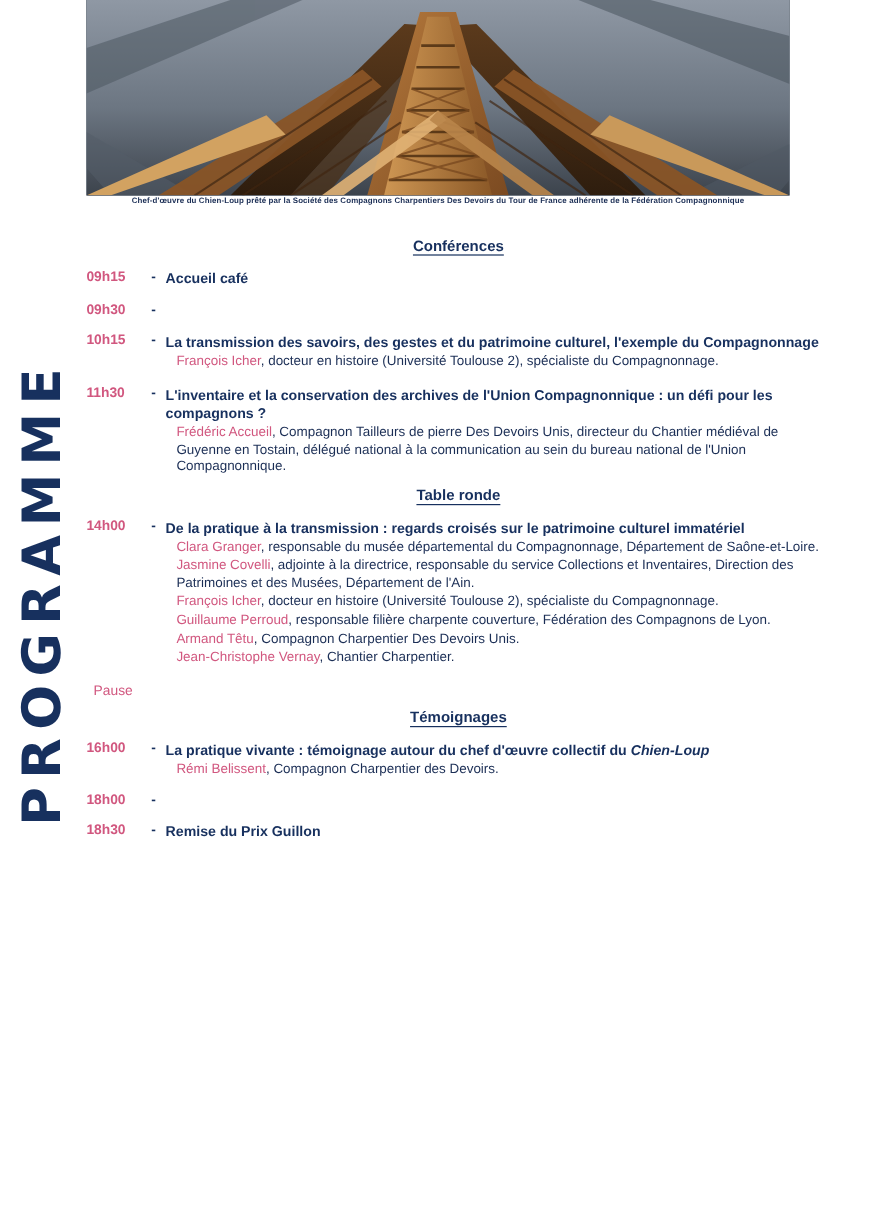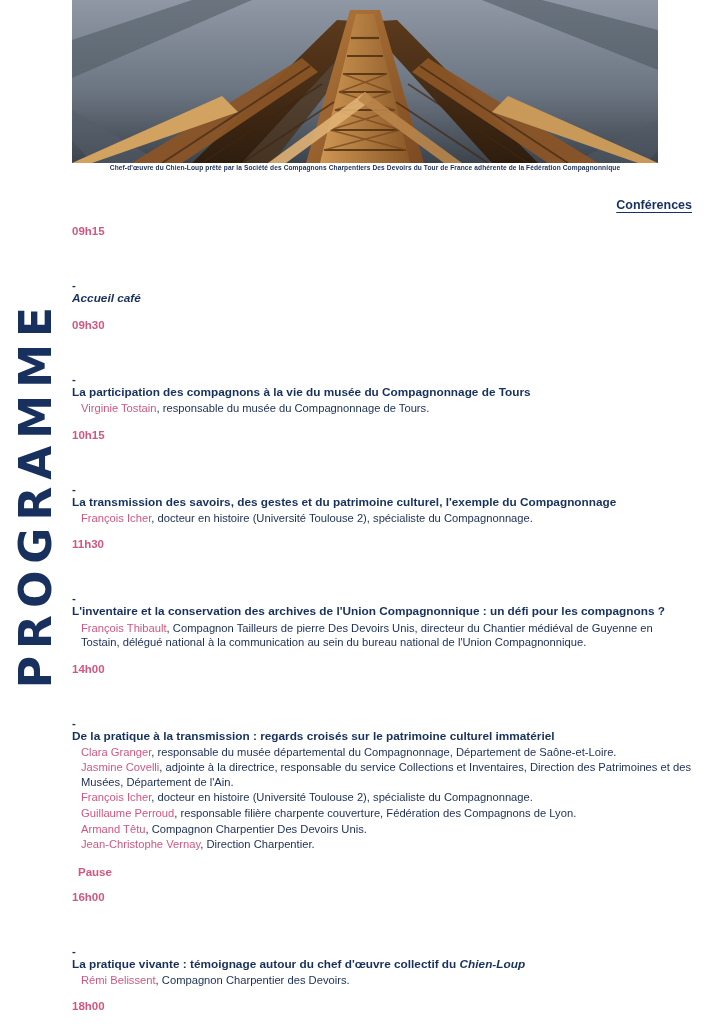--- a/index.html
+++ b/index.html
@@ -61,35 +61,34 @@
 
   
   .content {
     position: absolute;
     left: 72px;
     top: 190px;
     width: 620px;
   }
 
   .section-title {
-    text-align: right;
+    text-align: center;
     font-weight: 700;
     font-size: 12.5px;
     color: #17305e;
     text-decoration: underline;
     text-underline-offset: 3px;
     margin: 9px 0 6px 0;
   }
   .section-title.first { margin-top: 8px; }
 
   .entry {
     display: flex;
     align-items: flex-start;
     margin-top: 13px;
-    flex-direction: column;
   }
   .entry .time {
     width: 54px;
     flex: 0 0 54px;
     font-weight: 700;
     font-size: 11.5px;
     color: #d1577f;
     padding-top: 0px;
   }
   .entry .dash {
@@ -120,25 +119,25 @@
     line-height: 1.3;
     color: #1b2e55;
     margin-top: 1px;
   }
   .person .name {
     color: #d1577f;
   }
   .pause {
     margin-top: 14px;
     padding-left: 6px;
-    font-weight: 700;
+    font-weight: 400;
     font-size: 11.5px;
     color: #d1577f;
   }
-  .entry.simple .headline { font-size: 11.8px; font-style: italic; }
+  .entry.simple .headline { font-size: 11.8px; }
 </style>
 </head>
 <body>
 
 <div class="vertical-title">PROGRAMME</div>
 
 <div class="hero">
   <svg viewBox="0 0 586 163" preserveAspectRatio="xMidYMid slice">
     <defs>
       <linearGradient id="skyg" x1="0" y1="0" x2="0" y2="1">
@@ -231,69 +230,65 @@
     <div class="time">09h15</div>
     <div class="dash">-</div>
     <div class="body">
       <div class="headline">Accueil café</div>
     </div>
   </div>
 
   <div class="entry">
     <div class="time">09h30</div>
     <div class="dash">-</div>
-    <div class="body">
-      <div class="headline">La participation des compagnons à la vie du musée du Compagnonnage de Tours</div>
-      <div class="people">
-        <div class="person"><span class="name">Virginie Tostain</span><span>, responsable du musée du Compagnonnage de Tours.</span></div>
-      </div>
-    </div>
   </div>
 
   <div class="entry">
     <div class="time">10h15</div>
     <div class="dash">-</div>
     <div class="body">
       <div class="headline">La transmission des savoirs, des gestes et du patrimoine culturel, l'exemple du Compagnonnage</div>
       <div class="people">
         <div class="person"><span class="name">François Icher</span><span>, docteur en histoire (Université Toulouse 2), spécialiste du Compagnonnage.</span></div>
       </div>
     </div>
   </div>
 
   <div class="entry">
     <div class="time">11h30</div>
     <div class="dash">-</div>
     <div class="body">
       <div class="headline">L'inventaire et la conservation des archives de l'Union Compagnonnique : un défi pour les compagnons ?</div>
       <div class="people">
-        <div class="person"><span class="name">François Thibault</span><span>, Compagnon Tailleurs de pierre Des Devoirs Unis, directeur du Chantier médiéval de Guyenne en Tostain, délégué national à la communication au sein du bureau national de l'Union Compagnonnique.</span></div>
+        <div class="person"><span class="name">Frédéric Accueil</span><span>, Compagnon Tailleurs de pierre Des Devoirs Unis, directeur du Chantier médiéval de Guyenne en Tostain, délégué national à la communication au sein du bureau national de l'Union Compagnonnique.</span></div>
       </div>
     </div>
   </div>
 
+  <div class="section-title">Table ronde</div>
 
   <div class="entry">
     <div class="time">14h00</div>
     <div class="dash">-</div>
     <div class="body">
       <div class="headline">De la pratique à la transmission : regards croisés sur le patrimoine culturel immatériel</div>
       <div class="people">
         <div class="person"><span class="name">Clara Granger</span><span>, responsable du musée départemental du Compagnonnage, Département de Saône-et-Loire.</span></div>
         <div class="person"><span class="name">Jasmine Covelli</span><span>, adjointe à la directrice, responsable du service Collections et Inventaires, Direction des Patrimoines et des Musées, Département de l'Ain.</span></div>
         <div class="person"><span class="name">François Icher</span><span>, docteur en histoire (Université Toulouse 2), spécialiste du Compagnonnage.</span></div>
         <div class="person"><span class="name">Guillaume Perroud</span><span>, responsable filière charpente couverture, Fédération des Compagnons de Lyon.</span></div>
         <div class="person"><span class="name">Armand Têtu</span><span>, Compagnon Charpentier Des Devoirs Unis.</span></div>
-        <div class="person"><span class="name">Jean-Christophe Vernay</span><span>, Direction Charpentier.</span></div>
+        <div class="person"><span class="name">Jean-Christophe Vernay</span><span>, Chantier Charpentier.</span></div>
       </div>
     </div>
   </div>
 
   <div class="pause">Pause</div>
 
+  <div class="section-title">Témoignages</div>
 
   <div class="entry">
     <div class="time">16h00</div>
     <div class="dash">-</div>
     <div class="body">
       <div class="headline">La pratique vivante : témoignage autour du chef d'œuvre collectif du <em>Chien-Loup</em></div>
       <div class="people">
         <div class="person"><span class="name">Rémi Belissent</span><span>, Compagnon Charpentier des Devoirs.</span></div>
       </div>
     </div>

